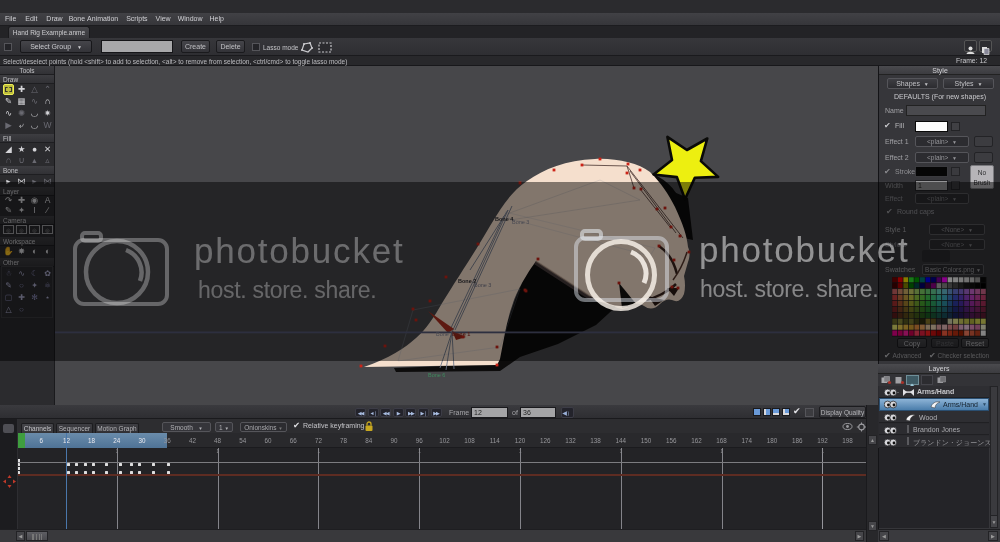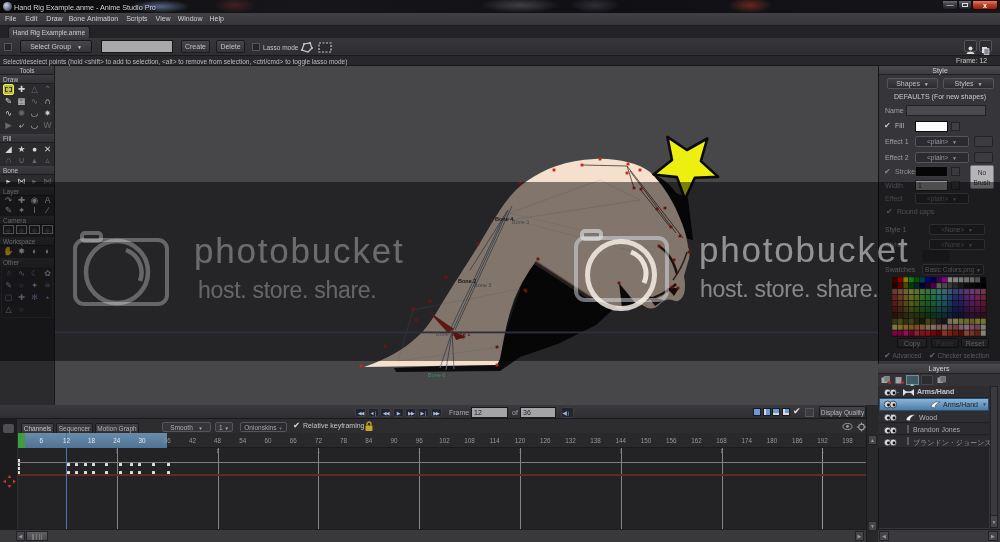--- a/index.html
+++ b/index.html
@@ -5,34 +5,20 @@
 body{width:1000px;height:542px;overflow:hidden;background:#2b2b2e;}
 .ab{position:absolute;}
 #page{position:relative;width:1000px;height:542px;overflow:hidden;}
 .btn{background:#3a3a3e;border:1px solid #1a1a1d;border-radius:2px;color:#c0c0c4;text-align:center;}
 .dd{background:#2c2c30;border:1px solid #55555a;border-radius:2px;color:#96969a;}
 .hdr{background:#404044;color:#d2d2d6;text-align:center;}
 .lbl{color:#a0a0a4;}
 </style></head><body>
 <div id="page">
 
-<div class="ab" style="left:0;top:0;width:1000px;height:13px;background:linear-gradient(90deg,#0b0b0d,#17171b 30%,#101014 60%,#16161a);">
- <div class="ab" style="left:130px;top:0;width:60px;height:13px;background:radial-gradient(ellipse at 50% 50%,rgba(140,170,220,.55),rgba(0,0,0,0) 70%);"></div>
- <div class="ab" style="left:480px;top:0;width:80px;height:13px;background:radial-gradient(ellipse at 50% 40%,rgba(150,150,160,.35),rgba(0,0,0,0) 70%);"></div>
- <div class="ab" style="left:570px;top:0;width:50px;height:13px;background:radial-gradient(ellipse at 50% 40%,rgba(120,120,140,.3),rgba(0,0,0,0) 70%);"></div>
- <div class="ab" style="left:728px;top:0;width:44px;height:13px;background:radial-gradient(ellipse at 50% 40%,rgba(190,60,40,.5),rgba(0,0,0,0) 70%);"></div>
- <div class="ab" style="left:215px;top:0;width:40px;height:13px;background:radial-gradient(ellipse at 50% 40%,rgba(170,60,60,.3),rgba(0,0,0,0) 72%);"></div>
- <div class="ab" style="left:3px;top:2px;width:9px;height:9px;border-radius:50%;background:radial-gradient(circle at 35% 35%,#cdd6e2,#5a6a80 60%,#2a3340);"></div>
- <div class="ab" style="left:14px;top:2.5px;font-size:7.2px;color:#d6d6da;text-shadow:0 1px 1px #000;">Hand Rig Example.anme - Anime Studio Pro</div>
- <div class="ab" style="left:942px;top:0;width:16px;height:10px;background:linear-gradient(#6a6a72,#3a3a42 45%,#23232b);border:1px solid #111;border-radius:0 0 3px 3px;color:#eee;font-size:7px;text-align:center;line-height:7px;">—</div>
- <div class="ab" style="left:958px;top:0;width:14px;height:10px;background:linear-gradient(#6a6a72,#3a3a42 45%,#23232b);border:1px solid #111;border-radius:0 0 3px 3px;">
-        <div class="ab" style="left:3px;top:2px;width:6px;height:4px;border:1px solid #ddd;"></div>
-      </div>
- <div class="ab" style="left:972px;top:0;width:26px;height:10px;background:linear-gradient(#e08060,#c04028 45%,#8a2414);border:1px solid #200;border-radius:0 0 3px 3px;color:#fff;font-size:7px;font-weight:bold;text-align:center;line-height:9px;">x</div>
-</div>
 
 <div class="ab" style="left:0;top:13px;width:1000px;height:13px;background:linear-gradient(#414145,#36363a);border-bottom:1px solid #1c1c1f;">
  <div class="ab" style="left:5px;top:2px;font-size:7px;color:#d0d0d4;word-spacing:0;"><span style="margin-right:9px;">File</span><span style="margin-right:9px;">Edit</span><span style="margin-right:6px;">Draw</span><span style="margin-right:2px;">Bone</span><span style="margin-right:8px;">Animation</span><span style="margin-right:8px;">Scripts</span><span style="margin-right:7px;">View</span><span style="margin-right:7px;">Window</span><span>Help</span></div>
 </div>
 
 <div class="ab" style="left:0;top:26px;width:1000px;height:12px;background:#232326;">
  <div class="ab" style="left:8px;top:0;width:82px;height:12px;background:linear-gradient(#47474b,#3a3a3e);border:1px solid #1a1a1d;border-bottom:none;border-radius:3px 3px 0 0;color:#cccccf;font-size:6.5px;line-height:11px;text-align:center;">Hand Rig Example.anme</div>
 </div>
 
 <div class="ab" style="left:0;top:38px;width:1000px;height:18px;background:linear-gradient(#37373b,#2e2e32);border-bottom:1px solid #1a1a1d;">

